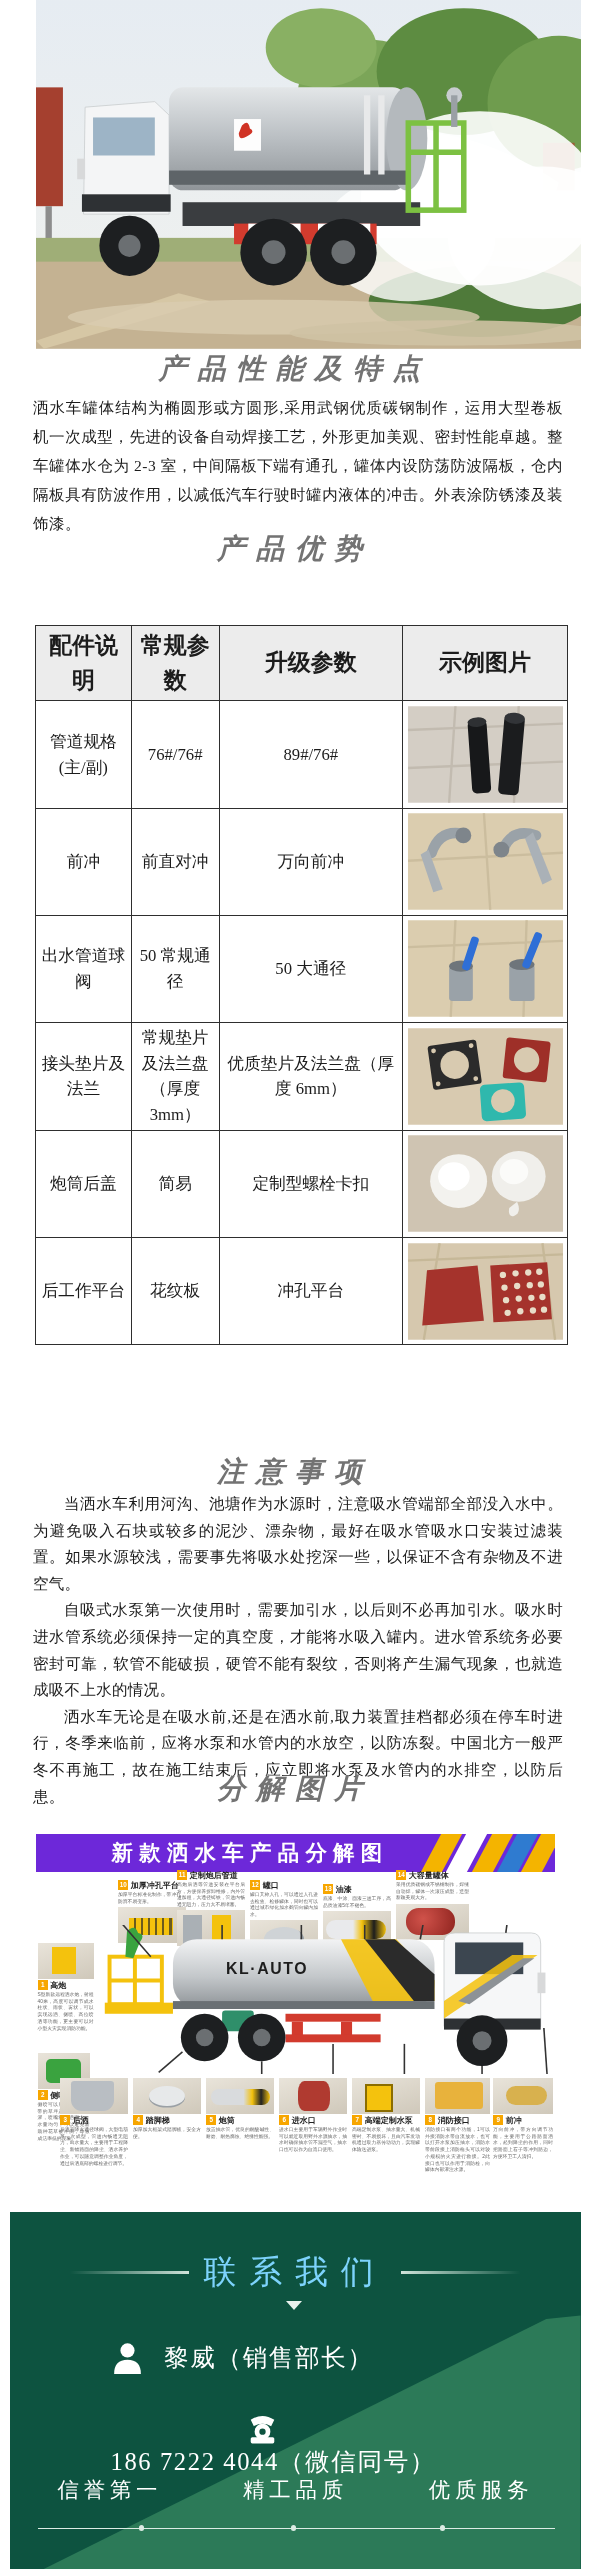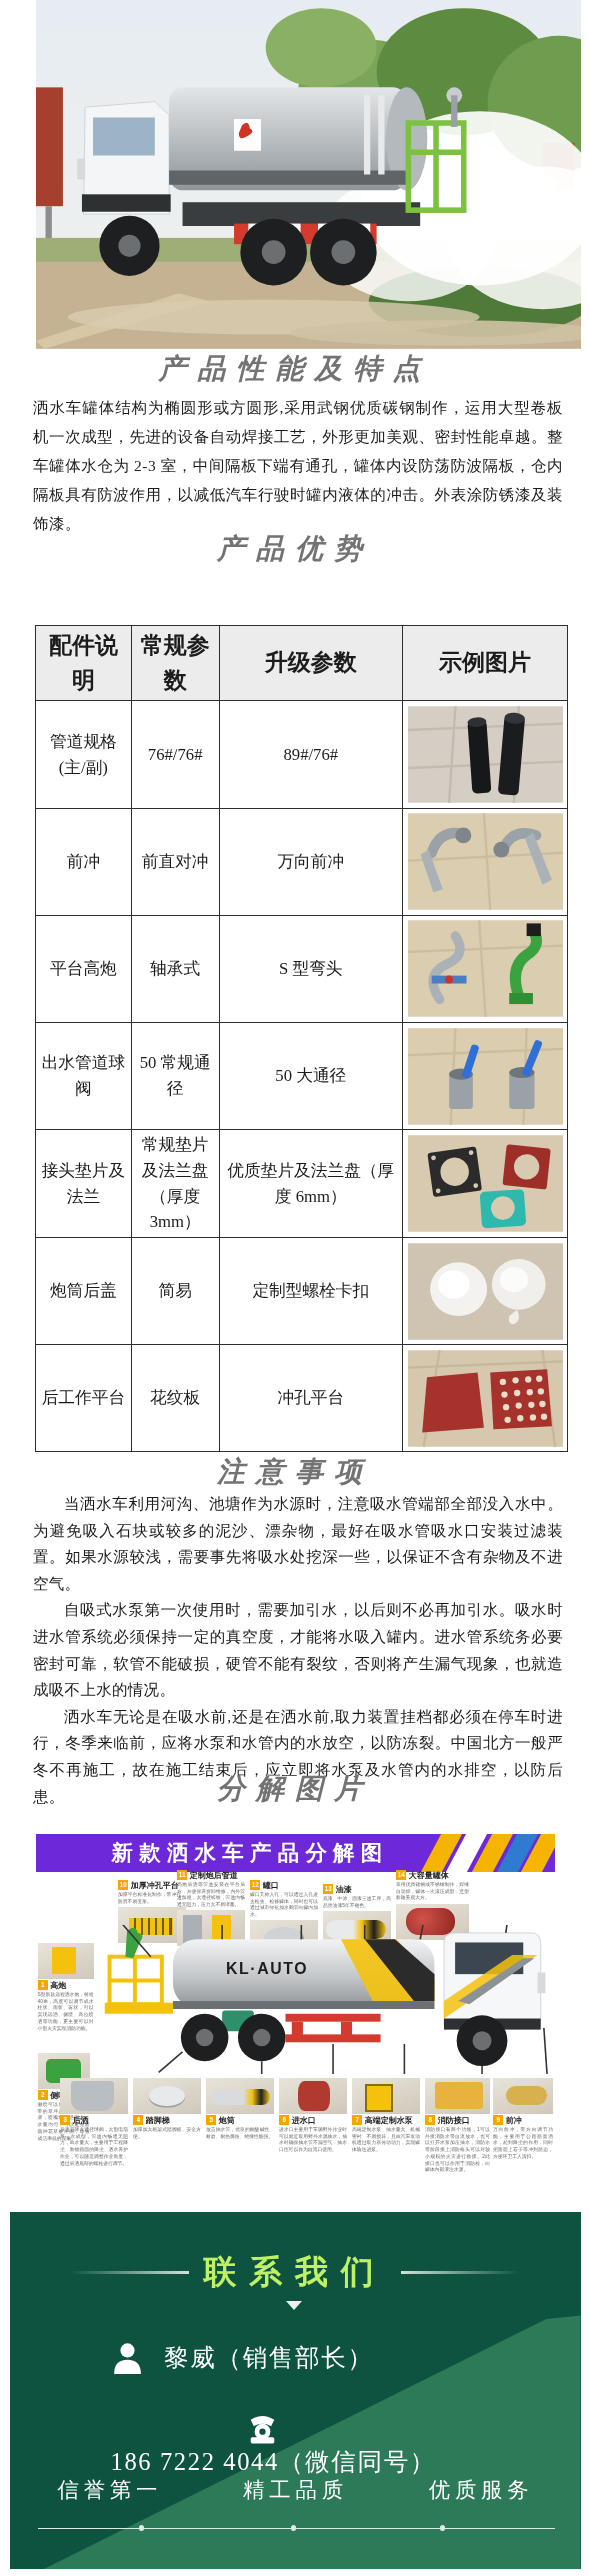--- a/index.html
+++ b/index.html
@@ -88,21 +88,21 @@
   
   .footer{position:absolute;left:9.5px;top:2212px;width:571px;height:357px;background:#0d5340;overflow:hidden;
           font-family:"Liberation Serif","DejaVu Serif",serif;}
   .footer::after{content:"";position:absolute;left:0;top:0;width:100%;height:100%;
           background:#2c7a58;clip-path:polygon(100% 29%,94% 30%,6% 100%,100% 100%);}
   .f-inner{position:absolute;left:0;top:0;width:100%;height:100%;z-index:2;color:#fff;}
   .f-title-row{position:absolute;top:38px;left:0;width:100%;display:flex;align-items:center;justify-content:center;}
   .f-line{height:2.4px;width:119px;}
   .f-line.l{background:linear-gradient(90deg,rgba(255,255,255,0),#cfe3da);}
   .f-line.r{background:linear-gradient(270deg,rgba(255,255,255,0),#cfe3da);}
-  .f-title{font-size:33px;font-weight:bold;letter-spacing:12.7px;margin:0 14.3px;color:#bef264;}
+  .f-title{font-size:33px;font-weight:normal;letter-spacing:12.7px;margin:0 14.3px;color:#7dd3fc;}
   .f-arrow{position:absolute;top:89px;left:50%;margin-left:-8.7px;width:0;height:0;
            border-left:8.7px solid transparent;border-right:8.7px solid transparent;border-top:9.5px solid #e9f2ee;}
   .f-row{position:absolute;left:101px;display:flex;align-items:center;}
   .f-row-name{top:129px;} .f-row-phone{top:200px;flex-direction:column;}
   .f-icon{width:33px;height:33px;margin-right:20.6px;flex:0 0 auto;}
   .f-text{font-size:24.6px;letter-spacing:1.6px;}
   .f-slogans{position:absolute;top:263px;left:48px;width:476px;display:flex;justify-content:space-between;}
   .f-slogan{font-size:21.4px;letter-spacing:4.8px;}
   .f-divider{position:absolute;top:316px;left:28.5px;width:517px;height:0.8px;background:#dcebe4;}
   .f-dot{position:absolute;top:313px;width:5.6px;height:5.6px;border-radius:50%;background:#dcebe4;}
@@ -244,37 +244,20 @@
           <path d="M30 50 Q40 20 70 26" stroke="#9aa2a8" stroke-width="13" fill="none" stroke-linecap="round"></path>
           <polygon points="26,46 44,96 32,100 16,52" fill="#aab1b7"></polygon>
           <path d="M120 46 Q132 18 162 28" stroke="#9aa2a8" stroke-width="13" fill="none" stroke-linecap="round"></path>
           <polygon points="158,24 182,84 170,90 148,32" fill="#aab1b7"></polygon>
           <circle cx="70" cy="28" r="10" fill="#7e858b"></circle>
               <circle cx="118" cy="46" r="10" fill="#7e858b"></circle>
         </svg>
       </td>
     </tr>
     <tr>
-      <td>平台高炮</td>
-      <td>轴承式</td>
-      <td>S 型弯头</td>
-      <td class="cell-photo">
-        <svg width="155" height="97" viewBox="0 0 196 122">
-          <rect width="196" height="122" fill="#dbcdaf"></rect>
-          <path d="M0 40 L196 32 M90 0 L98 122" stroke="#cbbd9e" stroke-width="3" fill="none"></path>
-          <path d="M40 100 Q20 70 48 56 Q76 44 60 20" stroke="#aab1b7" stroke-width="12" fill="none" stroke-linecap="round"></path>
-          <rect x="30" y="70" width="44" height="10" fill="#4a7ec2"></rect>
-          <circle cx="52" cy="75" r="5" fill="#d03325"></circle>
-          <path d="M140 96 Q128 60 150 44 Q170 32 158 12" stroke="#3aa33f" stroke-width="14" fill="none" stroke-linecap="round"></path>
-          <rect x="150" y="4" width="18" height="16" fill="#1d1d1d"></rect>
-          <rect x="128" y="92" width="30" height="14" fill="#2f8f34"></rect>
-        </svg>
-      </td>
-    </tr>
-    <tr>
       <td>出水管道球阀</td>
       <td>50 常规通径</td>
       <td>50 大通径</td>
       <td class="cell-photo">
         <svg width="155" height="97" viewBox="0 0 196 122">
           <rect width="196" height="122" fill="#dbcdaf"></rect>
           <path d="M0 34 L196 26 M60 0 L54 122 M150 0 L146 122" stroke="#cbbd9e" stroke-width="3" fill="none"></path>
           <rect x="52" y="58" width="30" height="44" rx="4" fill="#9aa2a8"></rect>
           <ellipse cx="67" cy="58" rx="15" ry="7" fill="#6e757b"></ellipse>
           <rect x="74" y="20" width="10" height="44" rx="4" transform="rotate(18 79 42)" fill="#2f6fd6"></rect>

